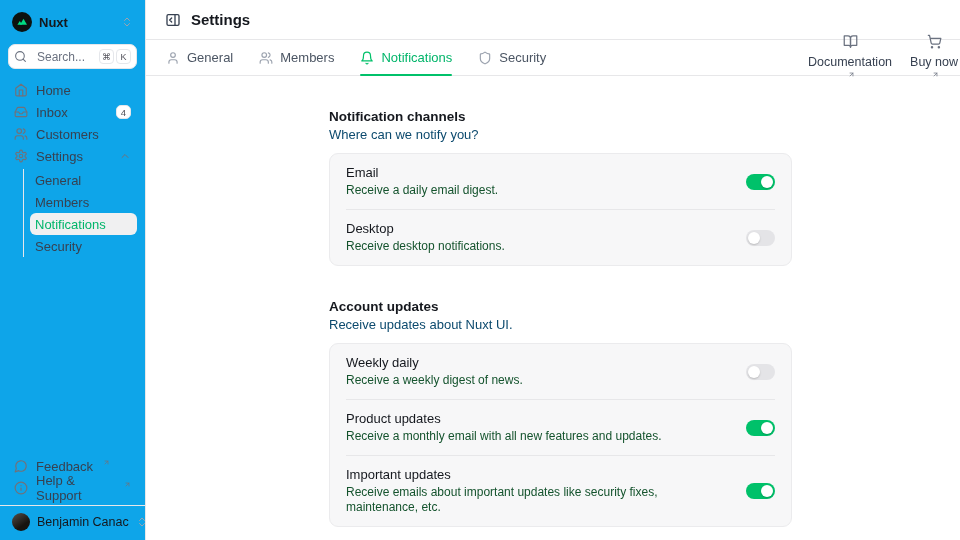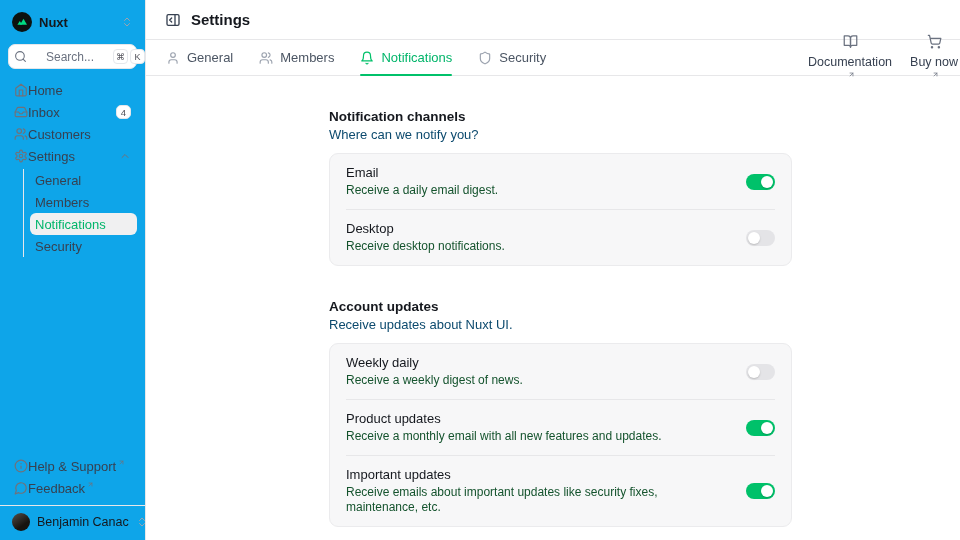--- a/index.html
+++ b/index.html
@@ -10,28 +10,28 @@
   
   .sidebar { position:absolute; left:0; top:0; bottom:0; width:146px; background:#0ea5e9;
              border-right:1px solid #e7e7e9; display:flex; flex-direction:column; padding:8px 8px 2px; }
   .team-picker { display:flex; align-items:center; gap:7px; height:28px; padding:0 4px; border-radius:6px; cursor:pointer; }
   .logo-circle { width:20px; height:20px; border-radius:50%; background:#0c1210; display:flex; align-items:center; justify-content:center; flex:none; }
   .team-name { font-size:13px; font-weight:600; flex:1; }
   .icon { display:inline-flex; align-items:center; justify-content:center; color:#9ca3af; flex:none; }
   .icon svg { display:block; }
 
   .searchbox { margin-top:8px; height:25px; border:1px solid #e5e7eb; border-radius:7px; background:#fff;
-               display:flex; align-items:center; gap:19px; padding:0 5px; cursor:text; }
+               display:flex; align-items:center; gap:10px; padding:0 5px; cursor:text; }
   .search-ph { color:#6b7280; font-size:12px; flex:1; }
   .kbds { display:flex; gap:2px; }
   kbd { font-family:inherit; font-size:9px; color:#52525b; background:#fff; border:1px solid #e5e7eb;
         border-radius:4px; min-width:15px; height:15px; display:inline-flex; align-items:center; justify-content:center; padding:0 2px; }
 
   nav { margin-top:10px; display:flex; flex-direction:column; }
-  .nav-item { display:flex; align-items:center; height:22px; padding:0 6px; border-radius:6px;
+  .nav-item { display:flex; align-items:center; gap:8px; height:22px; padding:0 6px; border-radius:6px;
               font-size:13px; color:#374151; cursor:pointer; }
   .nav-item .icon { color:#71717a; }
   .nav-badge { margin-left:auto; font-size:9.5px; color:#52525b; border:1px solid #e5e7eb; background:#fff;
                border-radius:5px; height:14px; min-width:15px; padding:0 3px; display:flex; align-items:center; justify-content:center; }
   .nav-item .trail { margin-left:auto; }
   .subtree { margin:2px 0 0 15px; border-left:1px solid #e5e7eb; padding-left:6px; display:flex; flex-direction:column; }
   .sub-item { display:flex; align-items:center; height:22px; padding:0 5px; border-radius:6px; font-size:13px; color:#374151; cursor:pointer; }
   .sub-item.active { background:#f0f0f1; color:#00b56a; font-weight:500; }
 
   .sidebar-spacer { flex:1; }
@@ -174,47 +174,47 @@
           <span>Security</span>
         </div>
       </div>
     </nav>
 
     <div class="sidebar-spacer"></div>
 
     <div class="nav-item">
       <span class="icon">
         <svg width="14" height="14" viewBox="0 0 24 24" fill="none" stroke="currentColor" stroke-width="2" stroke-linecap="round" stroke-linejoin="round">
+            <path d="M7.9 20A9 9 0 1 0 4 16.1L2 22Z"></path>
+          </svg>
+      </span>
+      <span>Feedback</span>
+      <span class="icon ext-arrow">
+        <svg width="7" height="7" viewBox="0 0 24 24" fill="none" stroke="currentColor" stroke-width="2.5" stroke-linecap="round" stroke-linejoin="round">
+            <path d="M7 17 17 7"></path>
+            <path d="M7 7h10v10"></path>
+          </svg>
+      </span>
+    </div>
+    <div class="nav-item">
+      <span class="icon">
+        <svg width="14" height="14" viewBox="0 0 24 24" fill="none" stroke="currentColor" stroke-width="2" stroke-linecap="round" stroke-linejoin="round">
             <circle cx="12" cy="12" r="10"></circle>
             <path d="M12 16v-4"></path>
             <path d="M12 8h.01"></path>
           </svg>
       </span>
       <span>Help &amp; Support</span>
       <span class="icon ext-arrow">
         <svg width="7" height="7" viewBox="0 0 24 24" fill="none" stroke="currentColor" stroke-width="2.5" stroke-linecap="round" stroke-linejoin="round">
             <path d="M7 17 17 7"></path>
             <path d="M7 7h10v10"></path>
           </svg>
       </span>
     </div>
-    <div class="nav-item">
-      <span class="icon">
-        <svg width="14" height="14" viewBox="0 0 24 24" fill="none" stroke="currentColor" stroke-width="2" stroke-linecap="round" stroke-linejoin="round">
-            <path d="M7.9 20A9 9 0 1 0 4 16.1L2 22Z"></path>
-          </svg>
-      </span>
-      <span>Feedback</span>
-      <span class="icon ext-arrow">
-        <svg width="7" height="7" viewBox="0 0 24 24" fill="none" stroke="currentColor" stroke-width="2.5" stroke-linecap="round" stroke-linejoin="round">
-            <path d="M7 17 17 7"></path>
-            <path d="M7 7h10v10"></path>
-          </svg>
-      </span>
-    </div>
 
     <div class="sidebar-divider"></div>
 
     <div class="user-row">
       <span class="avatar"></span>
       <span class="user-name">Benjamin Canac</span>
       <span class="icon">
         <svg width="12" height="12" viewBox="0 0 24 24" fill="none" stroke="currentColor" stroke-width="2" stroke-linecap="round" stroke-linejoin="round">
             <path d="m7 15 5 5 5-5"></path>
             <path d="m7 9 5-5 5 5"></path>

